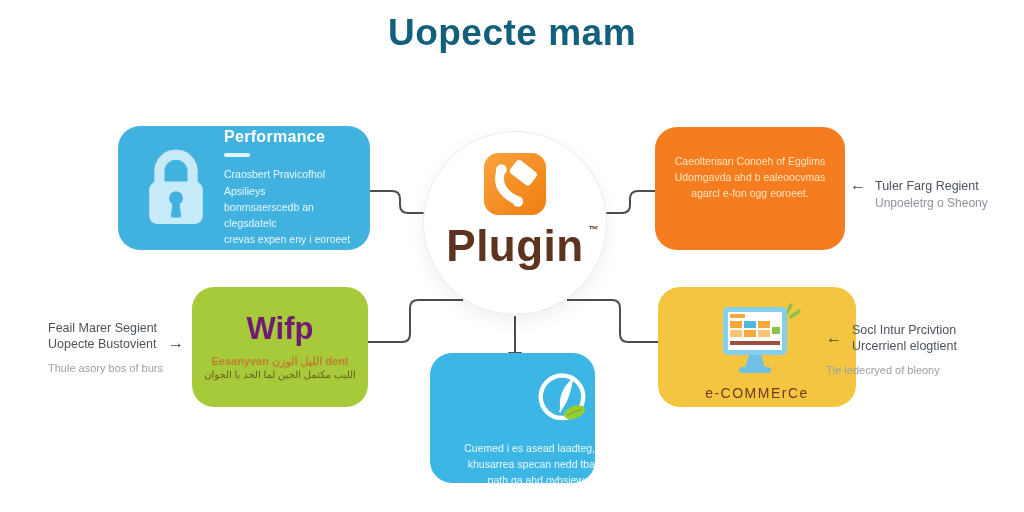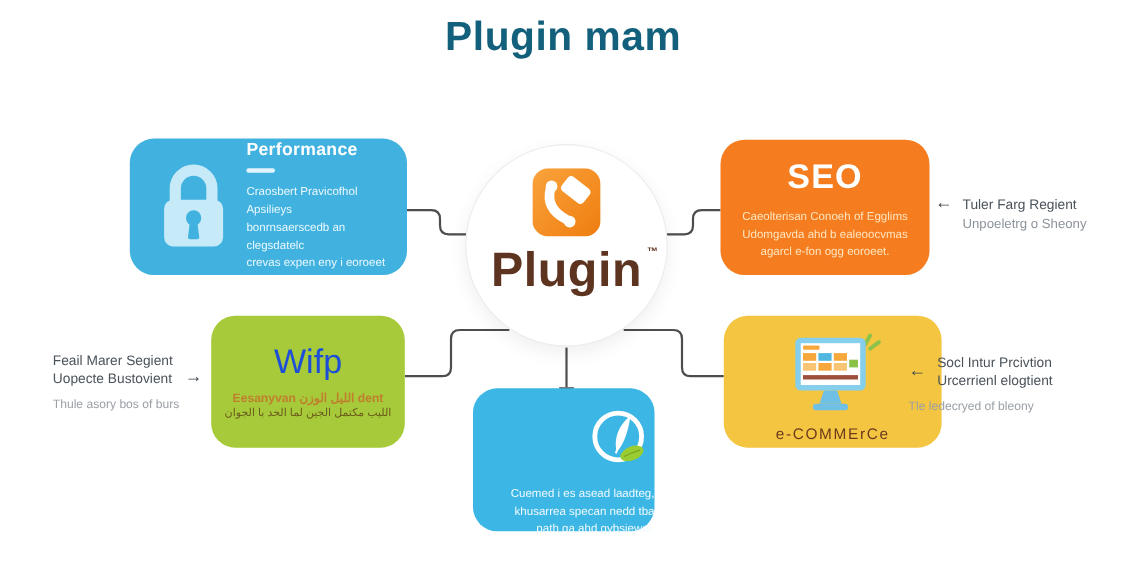--- a/index.html
+++ b/index.html
@@ -24,21 +24,21 @@
 
   
   .box-seo{left:655px;top:127px;width:190px;height:123px;background:#f57d1f;
            text-align:center;padding-top:16px;}
   .seo-title{color:#fff;font-size:31px;font-weight:600;letter-spacing:1px;}
   .seo-body{margin-top:11px;font-size:10.5px;line-height:1.5;color:#ffe3bd;}
 
   
   .box-wifp{left:192px;top:287px;width:176px;height:120px;background:#a6ca39;
             text-align:center;padding-top:24px;}
-  .wifp-title{color:#1d4ed8;font-size:31px;font-weight:400;}
+  .wifp-title{color:#701a75;font-size:31px;font-weight:700;}
   .wifp-l1{margin-top:8px;font-size:11px;font-weight:bold;color:#c07f2f;}
   .wifp-l2{font-size:10px;color:#6b5a1d;margin-top:1px;}
 
   
   .box-ecom{left:658px;top:287px;width:198px;height:120px;background:#f4c540;
             text-align:center;padding-top:10px;}
   .ecom-label{font-size:14px;color:#6b3a1f;letter-spacing:1.5px;margin-top:2px;}
 
   
   .box-content{left:430px;top:353px;width:165px;height:130px;background:#3cb6e4;
@@ -68,21 +68,21 @@
   .ann-left .arr{position:absolute;left:120px;top:14px;}
   .ann-rb{left:826px;top:322px;}
   .ann-rb .row{display:flex;align-items:center;}
   .ann-rb .arr{margin-right:10px;}
 </style>
 </head>
 <body>
 
 <div class="canvas">
 
-  <div class="title">Plugin mam</div>
+  <div class="title">Uopecte mam</div>
 
   <svg class="connectors" viewBox="0 0 1024 512" fill="none" stroke="#4d4d4d" stroke-width="2">
     <path d="M 370 191 H 392 Q 400 191 400 199 V 205 Q 400 213 408 213 H 427"></path>
     <path d="M 603 213 H 622 Q 630 213 630 205 V 199 Q 630 191 638 191 H 655"></path>
     <path d="M 368 342 H 402 Q 410 342 410 334 V 308 Q 410 300 418 300 H 463"></path>
     <path d="M 658 342 H 628 Q 620 342 620 334 V 308 Q 620 300 612 300 H 567"></path>
     <path d="M 515 316 V 352"></path>
     <polygon points="508,352 522,352 515,364" fill="#4d4d4d" stroke="none"></polygon>
   </svg>
 
@@ -120,21 +120,20 @@
       <circle cx="18" cy="17" r="5.5" fill="#ffffff"></circle>
       <circle cx="35" cy="50" r="5.5" fill="#ffffff"></circle>
     </svg>
     <div class="plugin-word">
       <span>Plugin</span>
       <span class="tm">™</span>
     </div>
   </div>
 
   <div class="box box-seo">
-    <div class="seo-title">SEO</div>
     <div class="seo-body">
       <div>Caeolterisan Conoeh of Egglims</div>
       <div>Udomgavda ahd b ealeoocvmas</div>
       <div>agarcl e-fon ogg eoroeet.</div>
     </div>
   </div>
 
   <div class="box box-wifp">
     <div class="wifp-title">Wifp</div>
     <div class="wifp-l1">Eesanyvan الليل الوزن dent</div>

